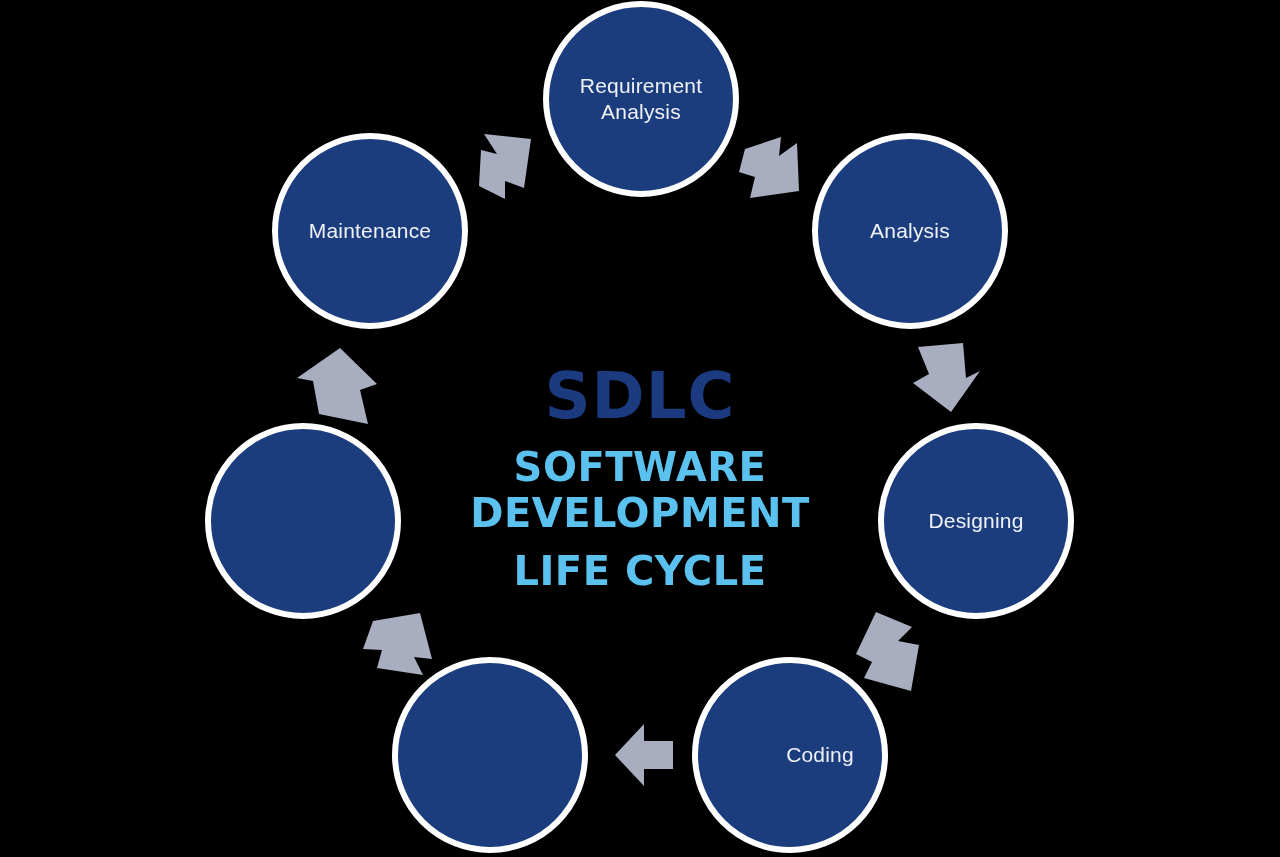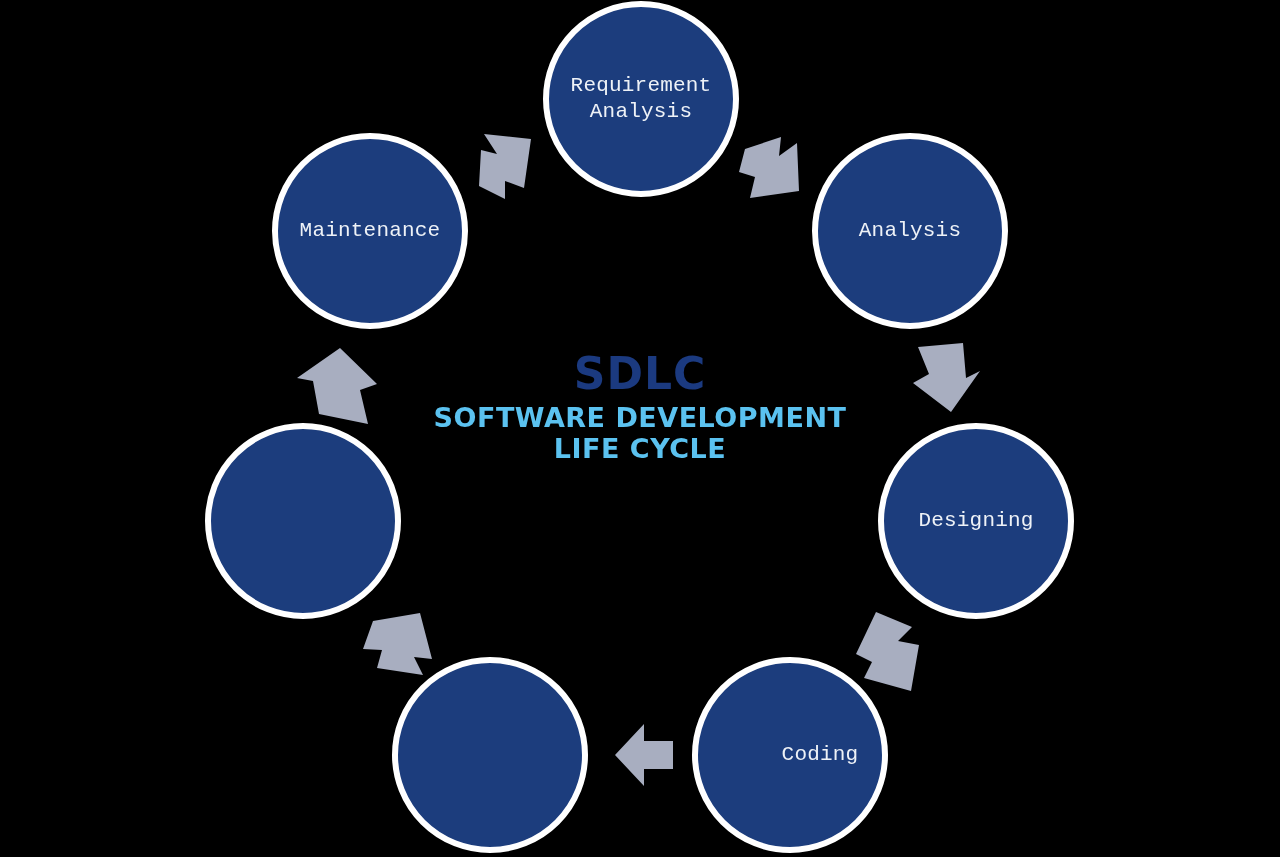--- a/index.html
+++ b/index.html
@@ -26,52 +26,52 @@
     width: 1280px;
     height: 857px;
   }
   .node-label {
     position: absolute;
     display: flex;
     align-items: center;
     justify-content: center;
     text-align: center;
     color: #eef2f7;
-    font-family: Liberation Mono, monospace;
+    font-family: Liberation Sans, sans-serif;
     font-size: 21px;
     font-weight: 400;
     line-height: 1.24;
     letter-spacing: 0.2px;
     pointer-events: none;
     white-space: pre-line;
   }
   #center-block {
     position: absolute;
     left: 340px;
     top: 348px;
     width: 600px;
     text-align: center;
   }
   #center-title {
     font-family: "DejaVu Sans", sans-serif;
-    font-size: 44px;
+    font-size: 64px;
     font-weight: 700;
     letter-spacing: 1px;
     color: #1b3a80;
     line-height: 1.0;
-    margin: 4px;
+    margin: 16px;
   }
   #center-sub-1, #center-sub-2 {
     font-family: "DejaVu Sans", sans-serif;
-    font-size: 27px;
+    font-size: 40px;
     font-weight: 700;
     letter-spacing: 0.5px;
     color: #5bc2f0;
     line-height: 1.15;
-    margin: 0;
+    margin: 12px;
   }
   #center-sub-1 { margin-top: 6px; }
 </style>
 </head>
 <body>
 
 <div id="diagram">
 
   <svg id="svg-layer" viewBox="0 0 1280 857">
 

